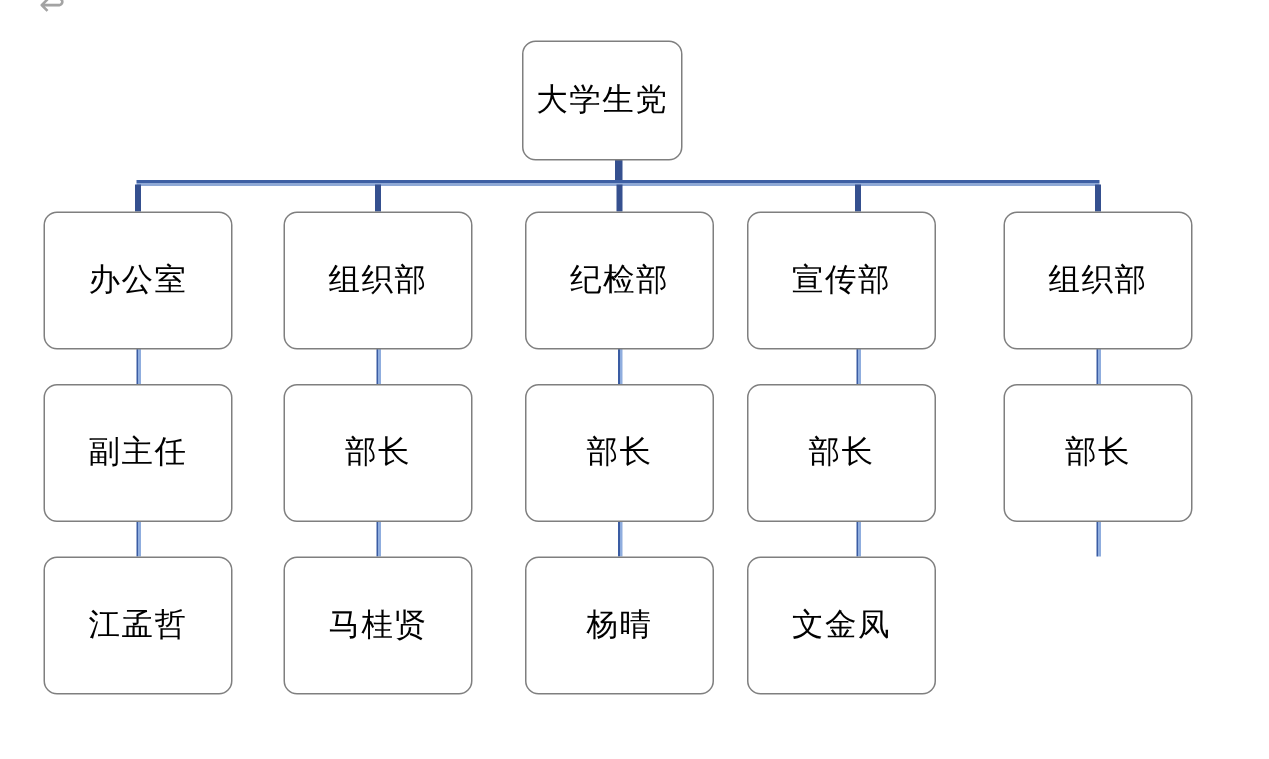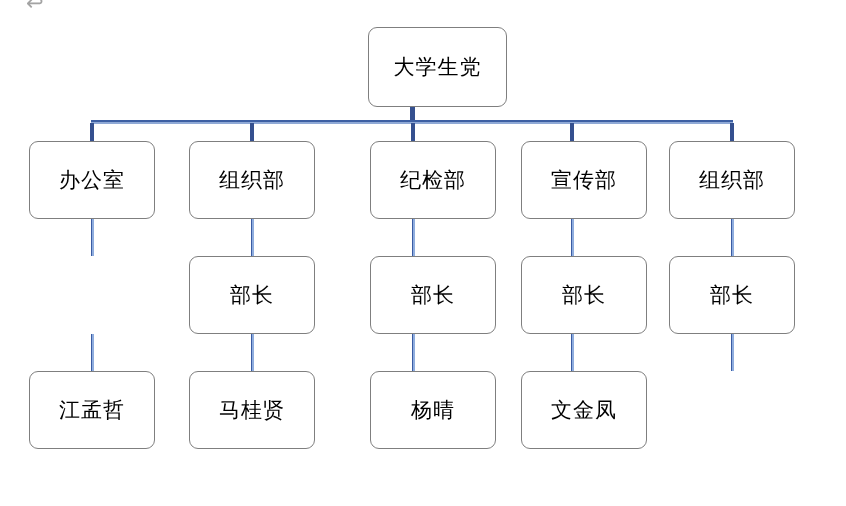--- a/index.html
+++ b/index.html
@@ -22,39 +22,39 @@
     top: -9px;
     font-size: 21px;
     color: #a3a3a3;
     user-select: none;
   }
   
   .node {
     position: absolute;
     box-sizing: border-box;
     width: 126px;
-    height: 78px;
+    height: 92px;
     background: #ffffff;
     border: 1.4px solid #7f7f7f;
     border-radius: 9px;
     display: flex;
     flex-direction: column;
     align-items: center;
     justify-content: center;
     text-align: center;
     font-size: 21px;
     line-height: 28px;
     color: #000000;
     letter-spacing: 1px;
   }
-  .node.root { left: 368px; top: 27px; width: 139px; height: 80px; justify-content: center; }
+  .node.root { left: 348px; top: 27px; width: 107px; height: 80px; justify-content: center; }
   .c0 { left: 29px; }
   .c1 { left: 189px; }
-  .c2 { left: 370px; }
-  .c3 { left: 521px; }
+  .c2 { left: 350px; }
+  .c3 { left: 498px; }
   .c4 { left: 669px; }
   .r2 { top: 141px; }
   .r3 { top: 256px; }
   .r4 { top: 371px; }
   
   .conn { position: absolute; }
   .trunk {
     left: 410px; top: 106px;
     width: 5px; height: 15px;
     background: #35508f;
@@ -116,20 +116,21 @@
   <div class="node root">
     <span>大学生党</span>
   </div>
 
   <div class="node c0 r2">办公室</div>
   <div class="node c1 r2">组织部</div>
   <div class="node c2 r2">纪检部</div>
   <div class="node c3 r2">宣传部</div>
   <div class="node c4 r2">组织部</div>
 
+  <div class="node c0 r3">副主任</div>
   <div class="node c1 r3">部长</div>
   <div class="node c2 r3">部长</div>
   <div class="node c3 r3">部长</div>
   <div class="node c4 r3">部长</div>
 
   <div class="node c1 r4">马桂贤</div>
   <div class="node c0 r4">江孟哲</div>
   <div class="node c3 r4">文金凤</div>
   <div class="node c2 r4">杨晴</div>
 

